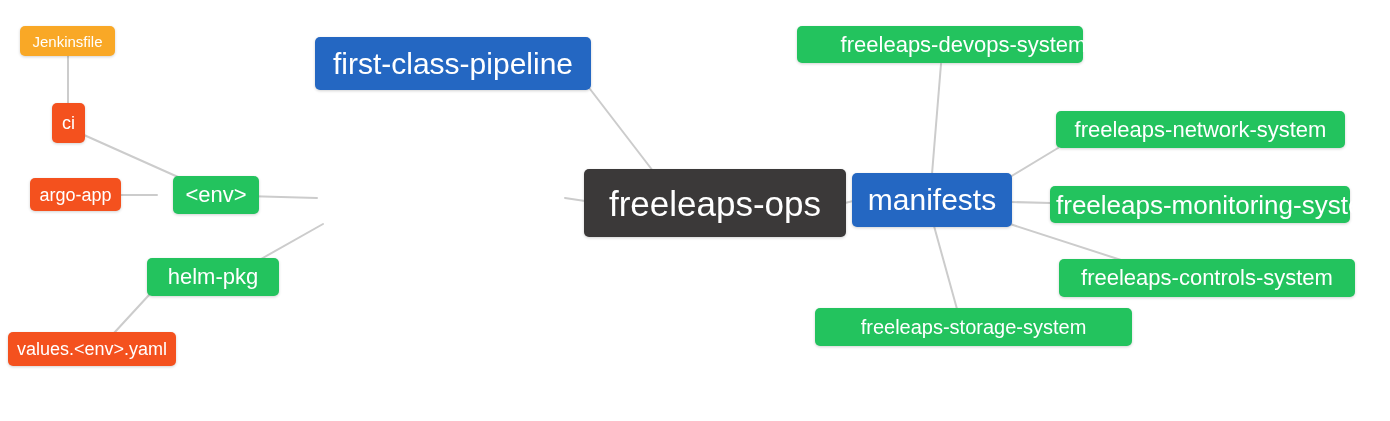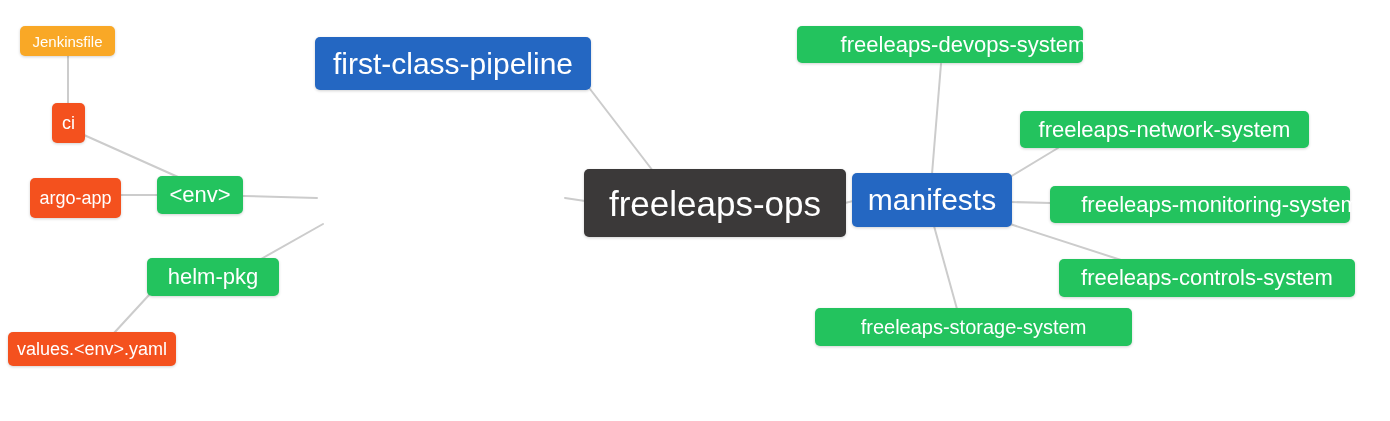--- a/index.html
+++ b/index.html
@@ -73,38 +73,38 @@
     <line x1="1010" y1="177" x2="1058" y2="148"></line>
     <line x1="1011" y1="202" x2="1051" y2="203"></line>
     <line x1="1010" y1="224" x2="1121" y2="260"></line>
     <line x1="934" y1="226" x2="957" y2="309"></line>
   </svg>
 
   <div class="node c-orange" style="left:20px; top:26px; width:95px; height:30px; font-size:15px;">Jenkinsfile</div>
 
   <div class="node c-red" style="left:52px; top:103px; width:33px; height:40px; font-size:18px;">ci</div>
 
-  <div class="node c-red" style="left:30px; top:178px; width:91px; height:40px; font-size:18px;">argo-app</div>
+  <div class="node c-red" style="left:30px; top:178px; width:91px; height:33px; font-size:18px;">argo-app</div>
 
-  <div class="node c-green" style="left:157px; top:176px; width:86px; height:38px; font-size:22px;">&lt;env&gt;</div>
+  <div class="node c-green" style="left:173px; top:176px; width:86px; height:38px; font-size:22px;">&lt;env&gt;</div>
 
   <div class="node c-green" style="left:147px; top:258px; width:132px; height:38px; font-size:22px;">helm-pkg</div>
 
   <div class="node c-red" style="left:8px; top:332px; width:168px; height:34px; font-size:18px;">values.&lt;env&gt;.yaml</div>
 
   <div class="node c-blue" style="left:315px; top:37px; width:276px; height:53px; font-size:30px;">first-class-pipeline</div>
 
 
   <div class="node c-dark" style="left:584px; top:169px; width:262px; height:68px; font-size:35px;">freeleaps-ops</div>
 
   <div class="node c-blue" style="left:852px; top:173px; width:160px; height:54px; font-size:30px;">manifests</div>
 
   <div class="node c-green" style="left:797px; top:26px; width:286px; height:37px; font-size:22px;padding-left:47px;">freeleaps-devops-system</div>
 
-  <div class="node c-green" style="left:1020px; top:111px; width:289px; height:37px; font-size:22px;">freeleaps-network-system</div>
+  <div class="node c-green" style="left:1056px; top:111px; width:289px; height:37px; font-size:22px;">freeleaps-network-system</div>
 
-  <div class="node c-green" style="left:1050px; top:186px; width:300px; height:37px; font-size:22px;padding-left:40px;">freeleaps-monitoring-system</div>
+  <div class="node c-green" style="left:1050px; top:186px; width:300px; height:37px; font-size:26px;padding-left:40px;">freeleaps-monitoring-system</div>
 
   <div class="node c-green" style="left:1059px; top:259px; width:296px; height:38px; font-size:22px;">freeleaps-controls-system</div>
 
   <div class="node c-green" style="left:815px; top:308px; width:317px; height:38px; font-size:20px;">freeleaps-storage-system</div>
 
 </div>
 
 </body></html>

